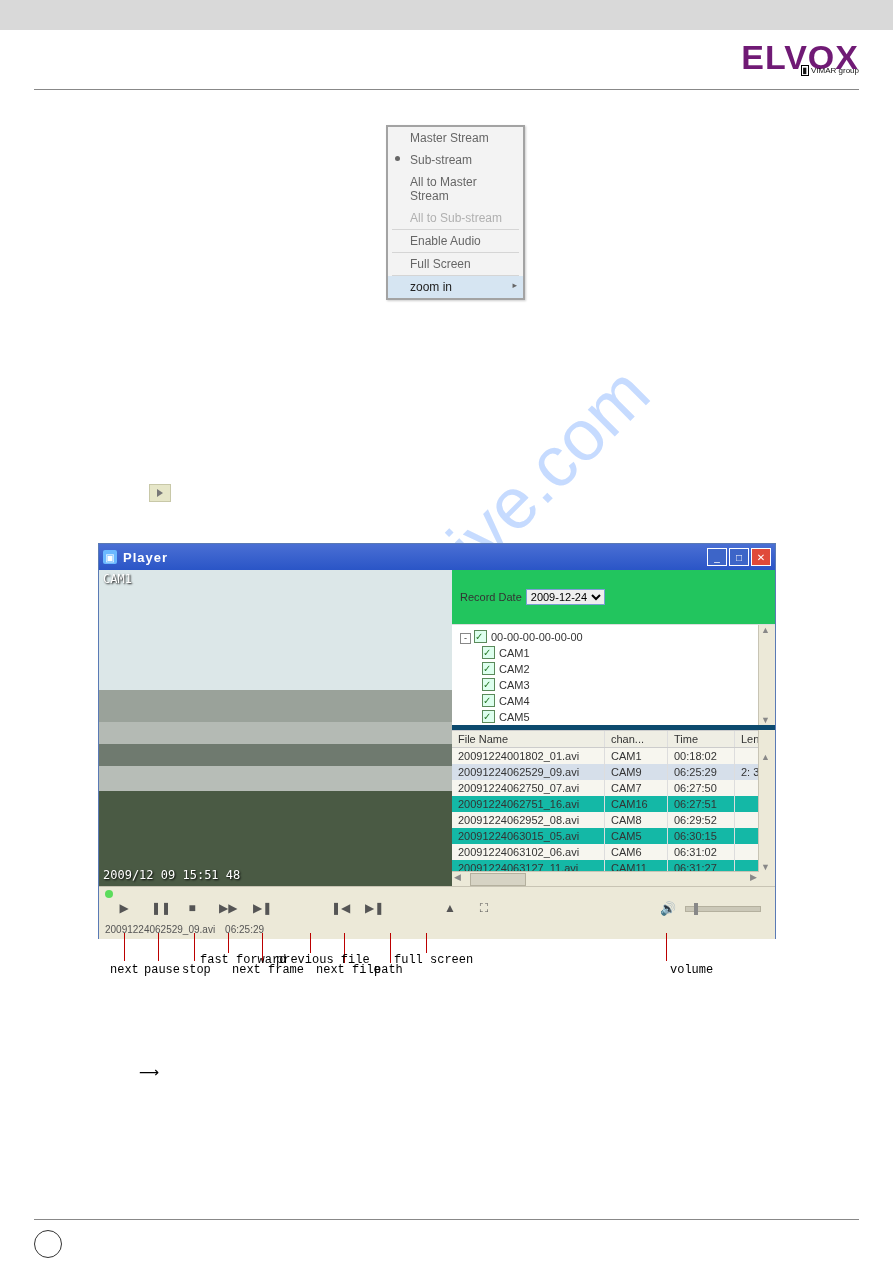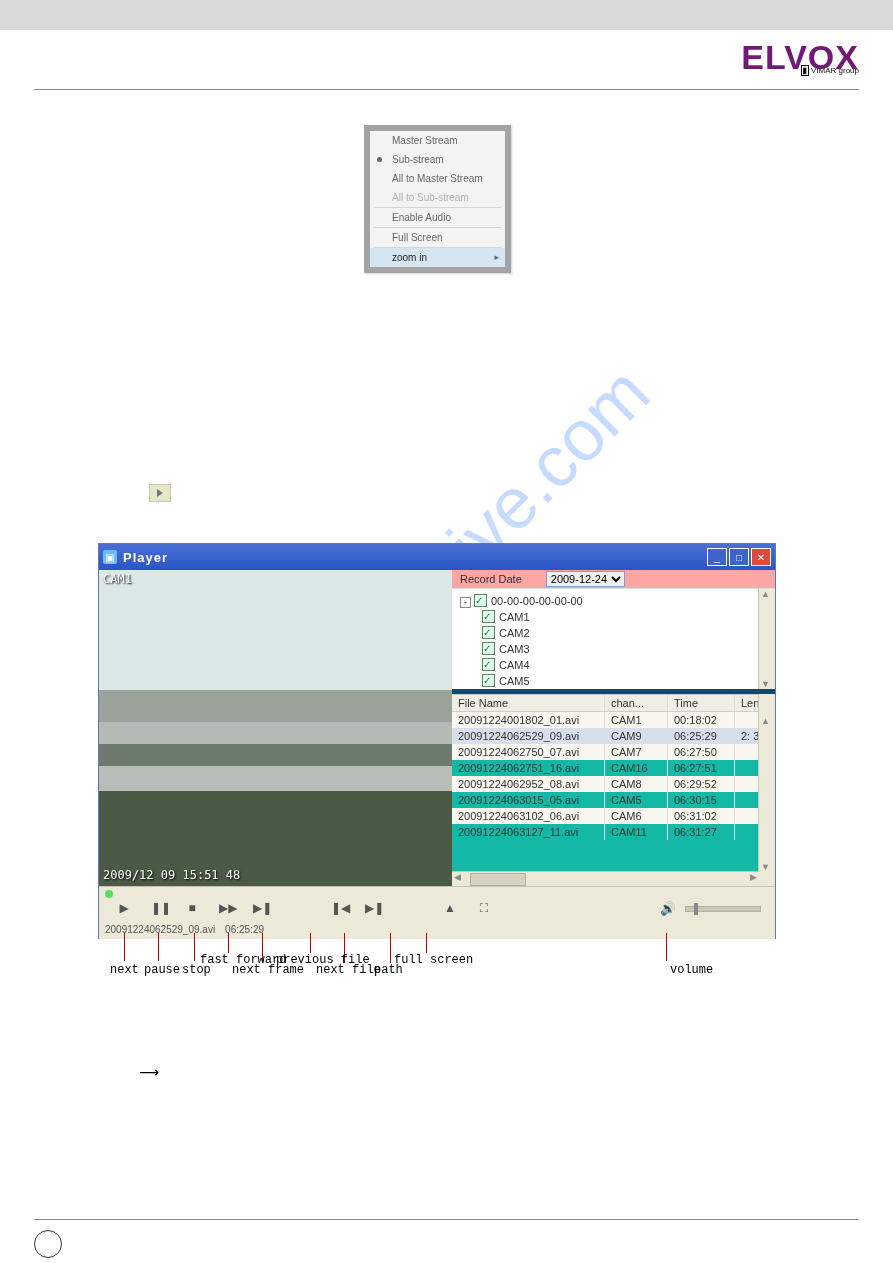--- a/index.html
+++ b/index.html
@@ -3,21 +3,21 @@
 <meta charset="utf-8">
 <style>
   html,body{margin:0;padding:0;font-family:Arial,Helvetica,sans-serif;background:#fff;color:#333}
   .page{width:893px;height:1263px;position:relative;background:#fff;overflow:hidden}
   .topbar{position:absolute;left:0;top:0;width:100%;height:30px;background:#d9d9d9}
   .logo{position:absolute;right:34px;top:38px;font-family:Arial,Helvetica,sans-serif;font-weight:900;font-size:34px;letter-spacing:1px;color:#701a75}
   .logo-sub{position:absolute;right:34px;top:66px;font-size:8px;color:#111}
   .logo-sub b{border:1px solid #000;padding:0 1px;margin-right:2px}
   .hr1{position:absolute;left:34px;top:89px;width:825px;height:1px;background:#888}
   
-  .ctxmenu{position:absolute;left:364px;top:125px;width:135px;background:#f3f3f3;border:6px solid #a3a3a3;font-size:10px;color:#666;box-shadow:1px 1px 2px rgba(0,0,0,.2)}
+  .ctxmenu{position:absolute;left:386px;top:125px;width:135px;background:#f3f3f3;border:2px solid #a3a3a3;font-size:12px;color:#666;box-shadow:1px 1px 2px rgba(0,0,0,.2)}
   .ctxmenu .row{padding:4px 6px 4px 22px;position:relative}
   .ctxmenu .dot::before{content:"";position:absolute;left:7px;top:7px;width:5px;height:5px;border-radius:50%;background:#666}
   .ctxmenu .sep{height:1px;background:#d5d5d5;margin:0 4px}
   .ctxmenu .hi{background:#d6e5f2;color:#222}
   .ctxmenu .arrow::after{content:"▸";position:absolute;right:6px;top:4px;font-size:9px;color:#666}
   .ctxmenu .dis{color:#b0b0b0}
   
   .playicon{position:absolute;left:149px;top:484px;width:20px;height:16px;background:#e6e6c8;border:1px solid #c8c8a8;display:flex;align-items:center;justify-content:center}
   .playicon::after{content:"";border-left:6px solid #777;border-top:4px solid transparent;border-bottom:4px solid transparent}
   
@@ -32,21 +32,21 @@
   .winbtn.min{background:#3d65c8}
   .winbtn.max{background:#3d65c8}
   .winbtn.close{background:#e04a3a}
   .player-body{display:flex;height:316px}
   .video{width:366px;position:relative;background:#2a2a2a;overflow:hidden}
   .video .sky{position:absolute;inset:0;background:linear-gradient(#dce7e8 0 38%,#9aa29a 38% 48%,#b4bab4 48% 55%,#6f7a6f 55% 62%,#b7bdb7 62% 70%,#4a5a44 70% 100%)}
   .video .camlabel,.video .ts{position:absolute;font-family:monospace;font-size:12px;color:#fff;text-shadow:1px 1px 2px #000}
   .video .camlabel{left:4px;top:2px}
   .video .ts{left:4px;bottom:4px}
   .sidepanel{flex:1;background:#f5f2e6;display:flex;flex-direction:column;font-size:11px}
-  .rdrow{display:flex;align-items:center;gap:24px;padding:1px 8px;border-bottom:1px solid #ddd;background:#fca5a5}
+  .rdrow{display:flex;align-items:center;gap:4px;padding:19px 8px;border-bottom:1px solid #ddd;background:#22c55e}
   .rdrow select{font-size:11px;border:1px solid #7a9fd4}
   .tree{height:92px;overflow:auto;padding:4px 4px 4px 8px;border-bottom:5px solid #0c4a6e;position:relative;background:#fff}
   .tree-sb{position:absolute;right:0;top:0;width:16px;height:100%;background:#ece9d8;border-left:1px solid #c8c4b4}
   .tree-sb::before{content:"▲";position:absolute;top:0;left:2px;font-size:9px;color:#888}
   .tree-sb::after{content:"▼";position:absolute;bottom:0;left:2px;font-size:9px;color:#888}
   .tree .node{white-space:nowrap;line-height:16px}
   .tree .box{display:inline-block;width:9px;height:9px;border:1px solid #888;text-align:center;line-height:8px;font-size:9px;margin-right:3px}
   .tree .chk{display:inline-block;width:11px;height:11px;border:1px solid #5a8a5a;background:#dfe;margin-right:4px;position:relative;vertical-align:-2px}
   .tree .chk::after{content:"✓";position:absolute;left:0;top:-2px;font-size:10px;color:#2a7a2a}
   .tree .child{margin-left:22px}

